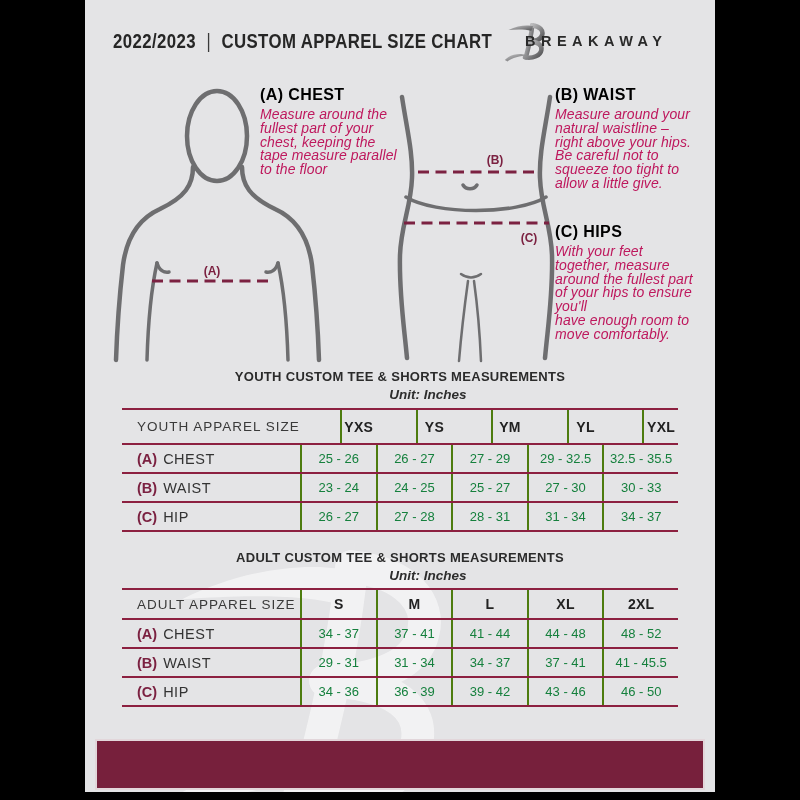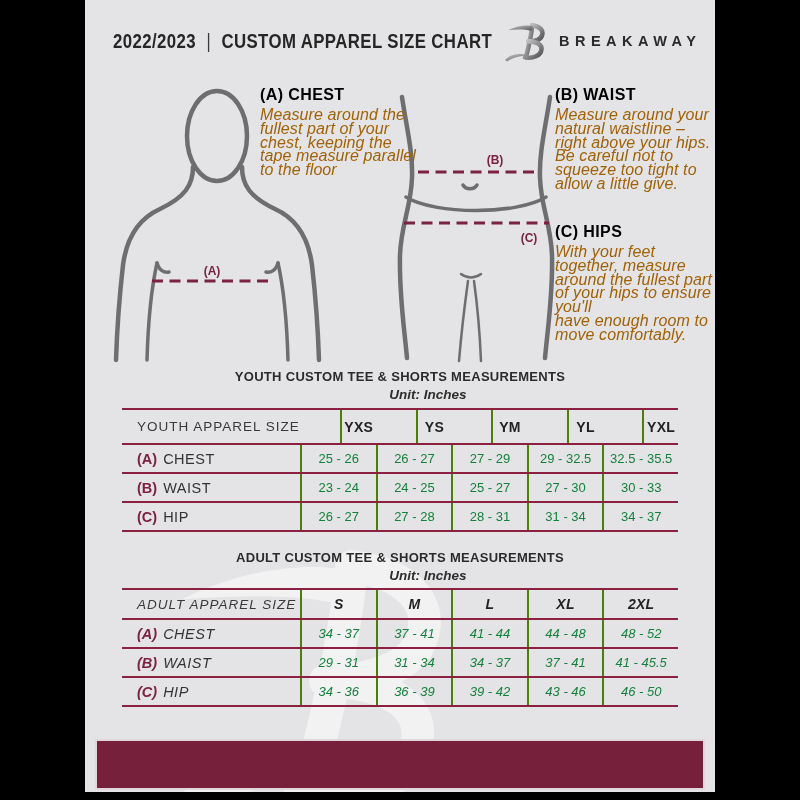--- a/index.html
+++ b/index.html
@@ -15,37 +15,37 @@
   .abs{position:absolute;}
 
   
   .hdr-title{
     left:28px;top:29px;display:flex;align-items:center;gap:13px;
     font-weight:bold;font-size:21px;color:#262626;letter-spacing:.5px;
     transform:scaleX(.8);transform-origin:left center;white-space:nowrap;
   }
   .hdr-title .pipe{font-weight:400;color:#3a3a3a;font-size:20px;}
   .brand{
-    left:474px;top:33px;font-size:14.5px;font-weight:bold;color:#2a2a2a;
+    left:440px;top:33px;font-size:14.5px;font-weight:bold;color:#2a2a2a;
     letter-spacing:5.5px;white-space:nowrap;
   }
   .logo{left:418px;top:17px;}
 
   
   .watermark{left:58px;top:508px;opacity:.55;}
 
   
   .figures{left:20px;top:85px;}
 
   
   .guide-h{
     font-size:16px;font-weight:bold;color:#000000;letter-spacing:.4px;white-space:nowrap;
   }
   .guide-p{
-    font-size:16px;font-style:italic;color:#a16207;line-height:13.8px;
+    font-size:14px;font-style:italic;color:#be185d;line-height:13.8px;
     white-space:pre-line;letter-spacing:.1px;
   }
   .chest-h{left:175px;top:86px;}
   .chest-p{left:175px;top:108px;width:165px;}
   .waist-h{left:470px;top:86px;}
   .waist-p{left:470px;top:108px;width:158px;}
   .hips-h{left:470px;top:223px;}
   .hips-p{left:470px;top:245px;width:160px;}
 
   
@@ -57,21 +57,21 @@
     left:0;width:630px;text-align:center;font-size:13.5px;font-style:italic;
     font-weight:bold;color:#2d2d2d;margin-left:28px;
   }
   .y-title{top:369px;} .y-unit{top:387px;}
   .a-title{top:550px;} .a-unit{top:568px;}
 
   
   .size-table{
     left:37px;width:556px;border-top:2px solid #8c2040;box-sizing:border-box;
   }
-  .y-table{top:408px;} .a-table{top:588px;font-style:italic;}
+  .y-table{top:408px;} .a-table{top:588px;}
   .t-row{display:flex;border-bottom:2px solid #8c2040;align-items:stretch;}
   .y-table .t-head{height:33px;gap:40px;} .y-table .t-row:not(.t-head){height:27px;}
   .a-table .t-head{height:28px;} .a-table .t-row:not(.t-head){height:27px;}
   .cell{
     display:flex;align-items:center;justify-content:center;box-sizing:border-box;
     color:#15803d;font-size:13px;
   }
   .cell + .cell{border-left:2px solid #4d7c0f;}
   .label-cell{width:178px;flex:none;justify-content:flex-start;padding-left:15px;}
   .size-cell{flex:1;font-weight:bold;font-size:14px;color:#222;letter-spacing:.3px;}

